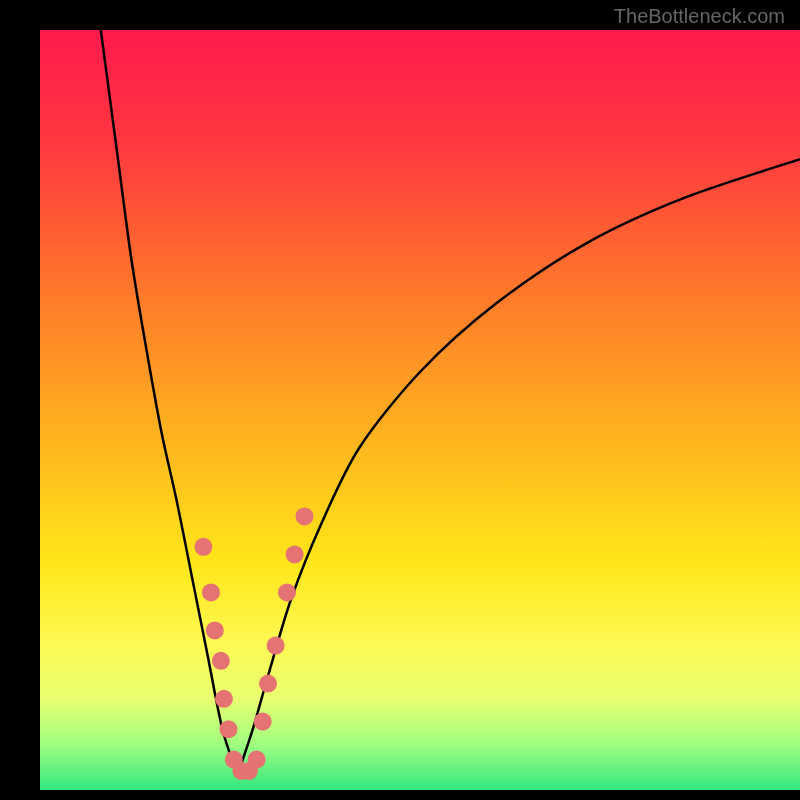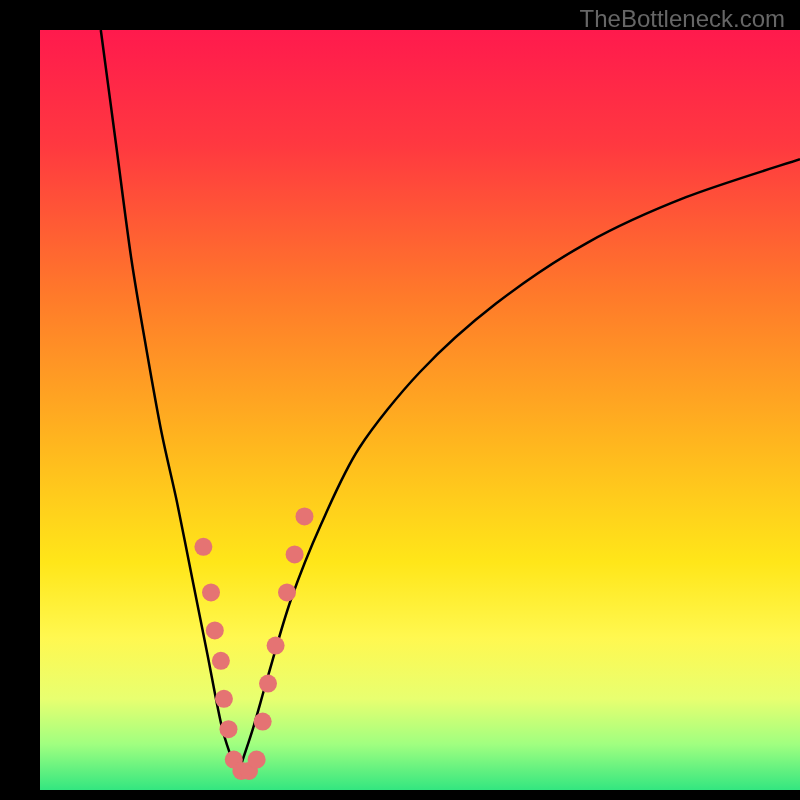--- a/index.html
+++ b/index.html
@@ -19,21 +19,21 @@
       top: 0;
       left: 0;
       width: 800px;
       height: 800px;
     }
     .watermark {
       position: absolute;
       top: 5px;
       right: 15px;
       font-family: Arial, sans-serif;
-      font-size: 24px;
+      font-size: 20px;
       color: #666;
       z-index: 10;
     }
   </style>
 </head>
 <body>
 
 <div class="chart-container">
   <svg width="800" height="800" viewBox="0 0 800 800">
     <defs>

